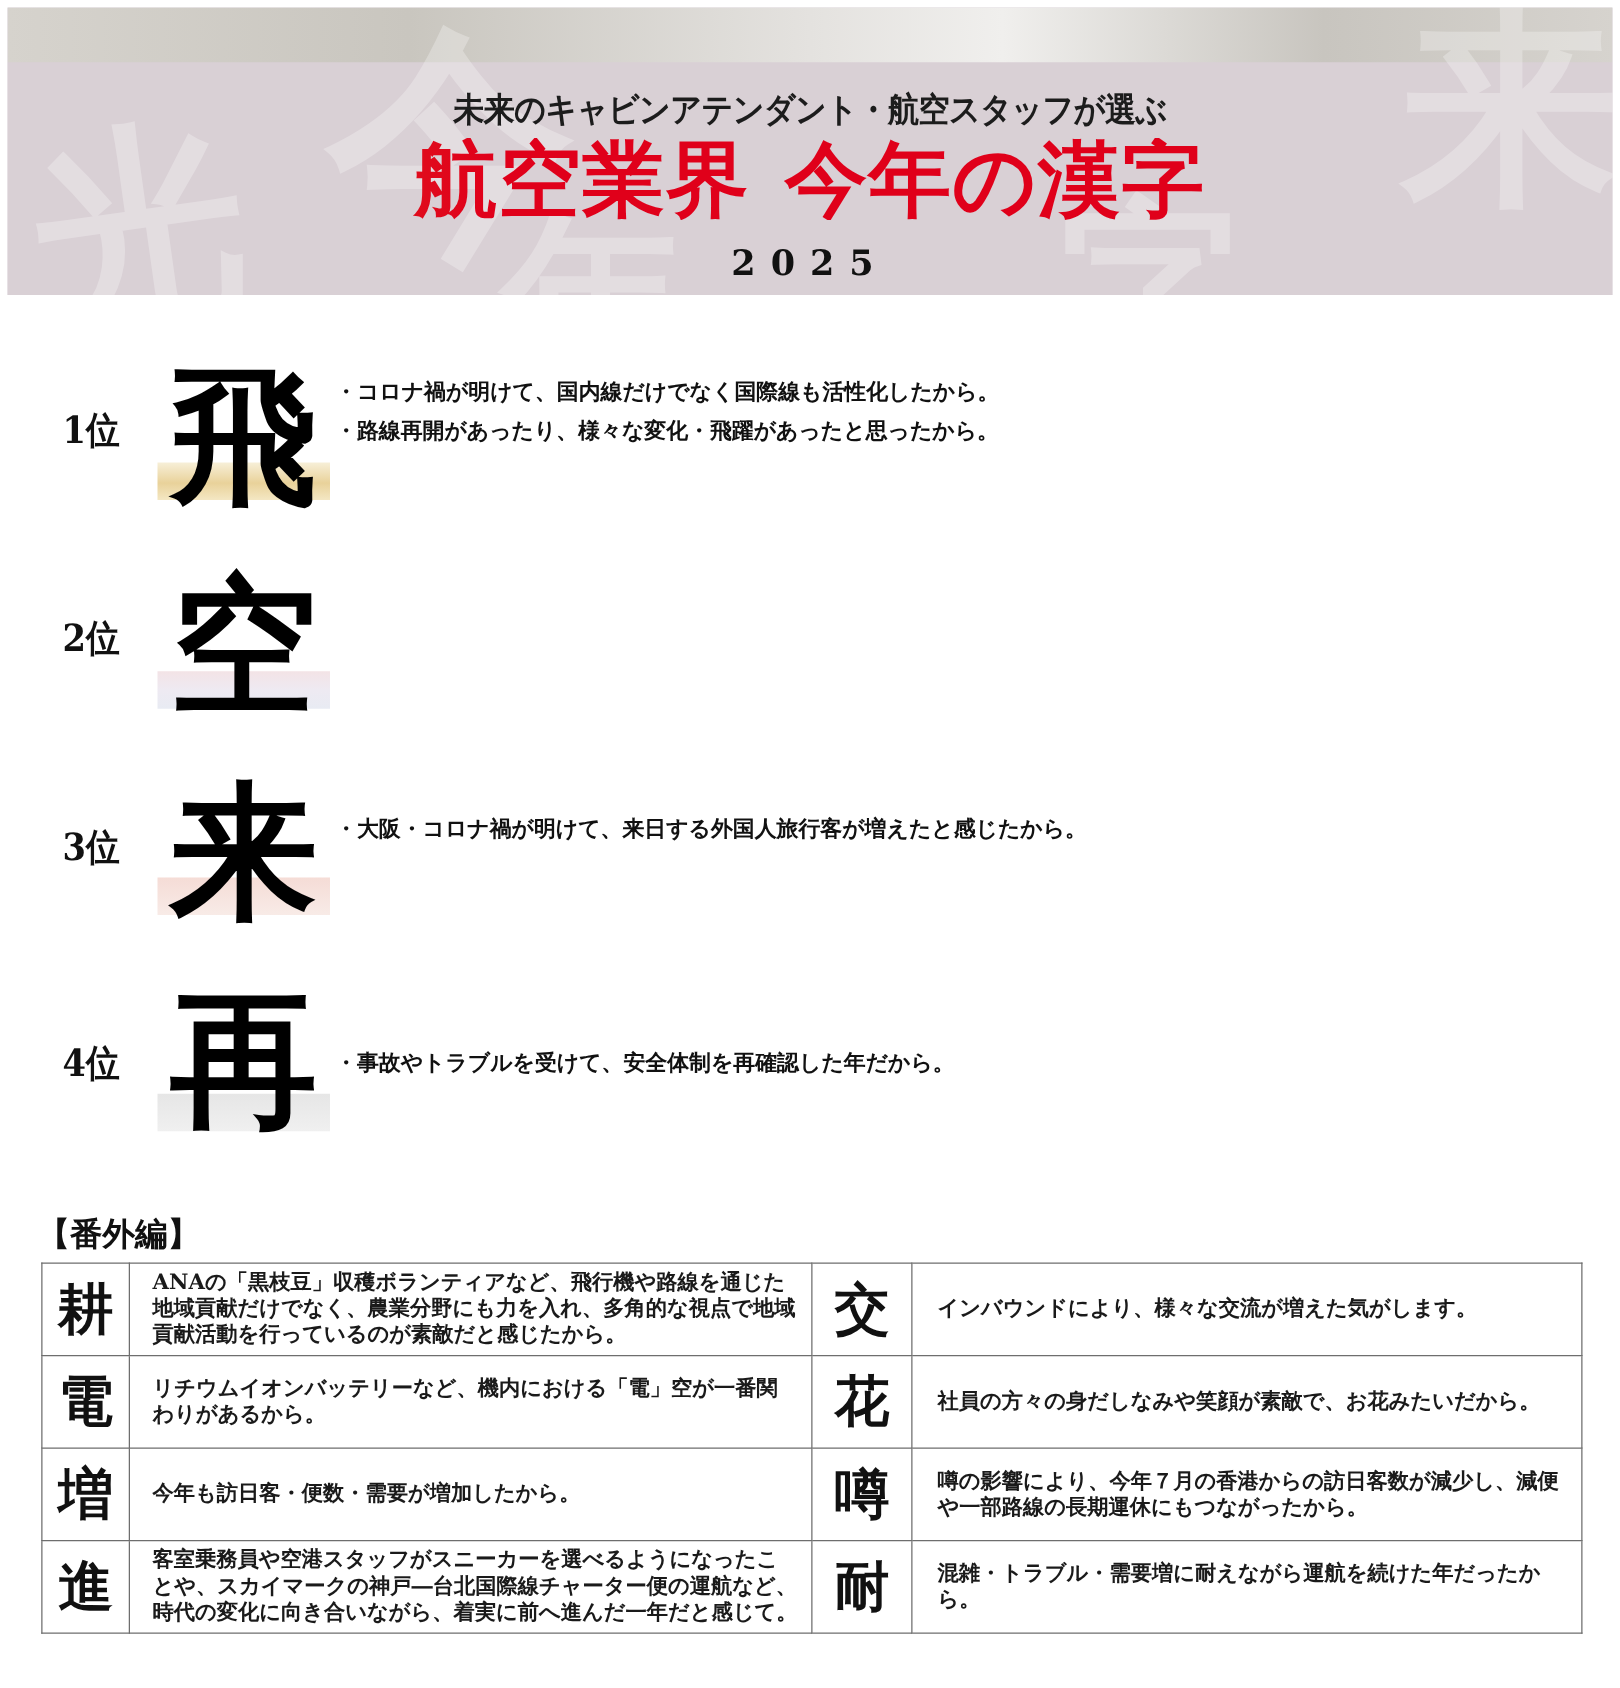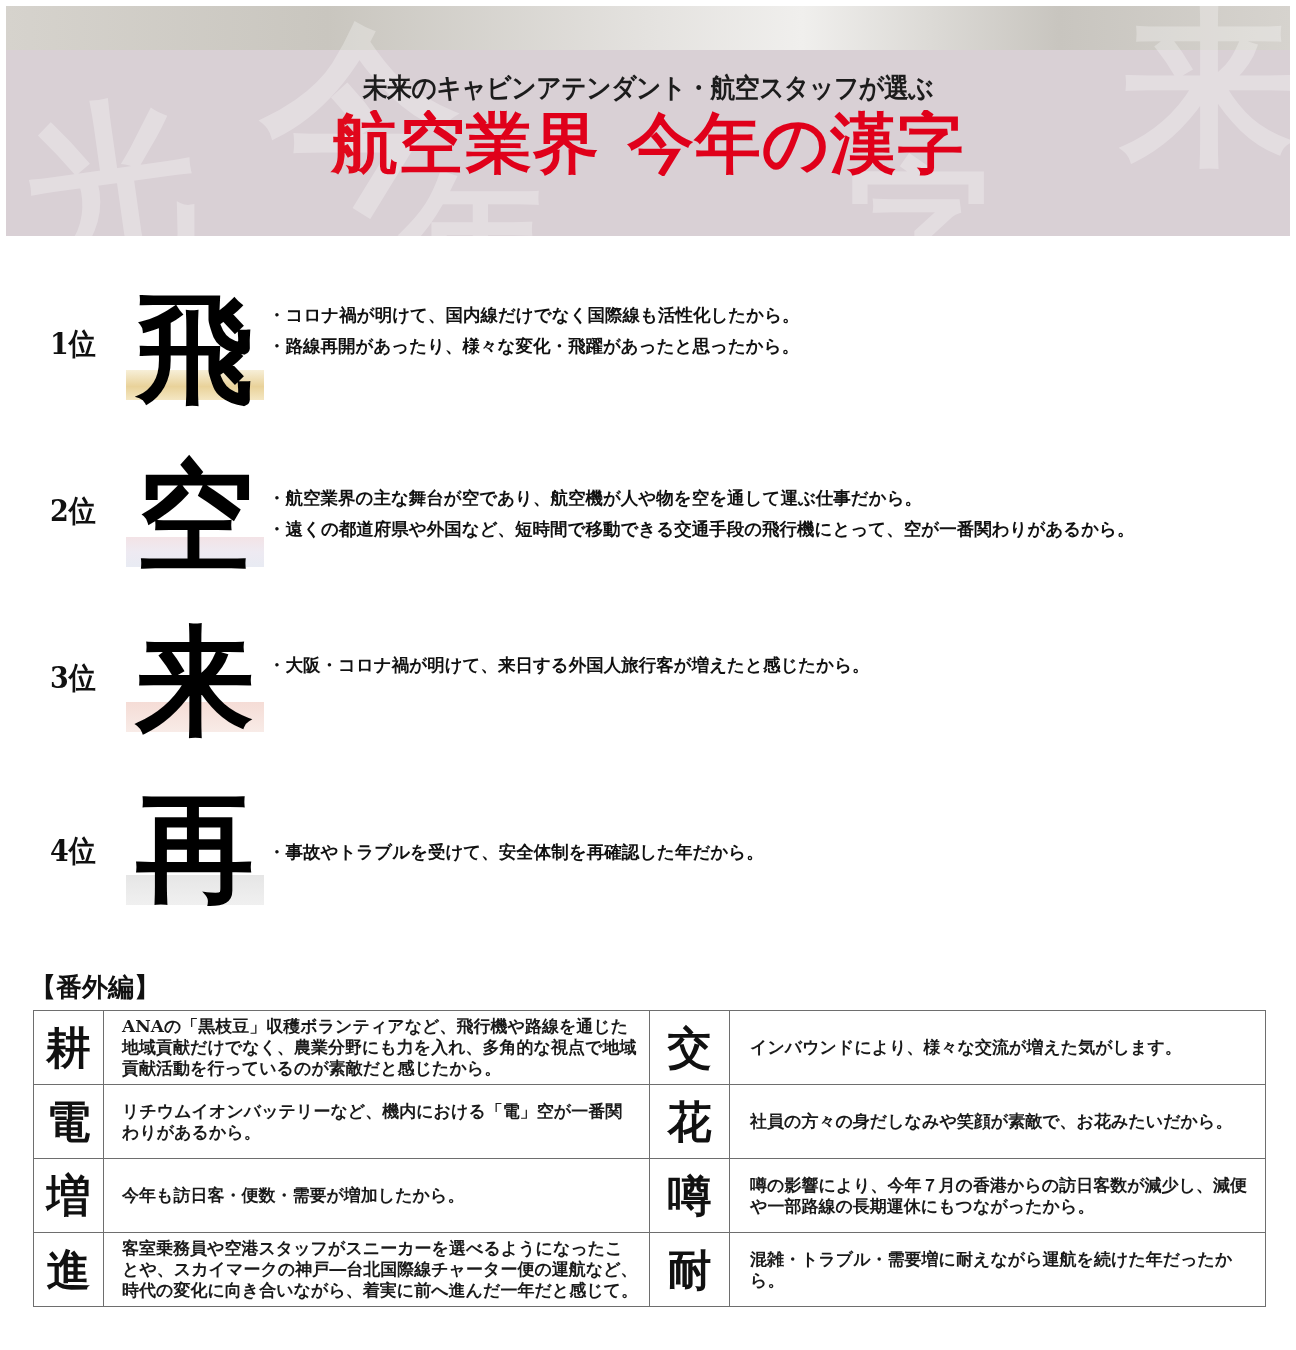--- a/index.html
+++ b/index.html
@@ -126,20 +126,21 @@
     }
     .rank-reasons {
       position: absolute;
       left: 268px;
       list-style: none;
       font-size: 17.5px;
       font-weight: bold;
       line-height: 31px;
       white-space: nowrap;
       color: #111;
+      font-family: Liberation Mono, monospace;
     }
     .rank-reasons li::before {
       content: "・";
       margin-right: 0px;
     }
 
     
     .extra-heading {
       position: absolute;
       left: 30px;
@@ -189,42 +190,39 @@
   <span class="watermark wm1">光</span>
   <span class="watermark wm2">今</span>
   <span class="watermark wm3">年</span>
   <span class="watermark wm4">来</span>
   <span class="watermark wm5">字</span>
 
   <div class="subtitle">未来のキャビンアテンダント・航空スタッフが選ぶ</div>
   <div class="main-title">
     <span>航空業界</span><span class="gap"></span><span>今年の漢字</span>
   </div>
+  <div class="year">2025</div>
 </div>
 
 <section>
 
   <div class="rank-row" style="top:286px;">
     <div class="rank-band" style="top:84px; background:linear-gradient(180deg,#f7efd8 0%,#e9d29a 55%,#f4e7c3 100%);"></div>
     <div class="rank-kanji" style="top:4px;">飛</div>
     <div class="rank-label" style="top:38px;">1位</div>
     <ul class="rank-reasons" style="top:14px;">
       <li>コロナ禍が明けて、国内線だけでなく国際線も活性化したから。</li>
       <li>路線再開があったり、様々な変化・飛躍があったと思ったから。</li>
     </ul>
   </div>
 
   <div class="rank-row" style="top:455px;">
     <div class="rank-band" style="top:82px; background:linear-gradient(180deg,#f3e3e6 0%,#eeeaf2 50%,#e8ebf3 100%);"></div>
     <div class="rank-kanji" style="top:2px;">空</div>
     <div class="rank-label" style="top:36px;">2位</div>
-    <ul class="rank-reasons" style="top:28px;">
-      <li>航空業界の主な舞台が空であり、航空機が人や物を空を通して運ぶ仕事だから。</li>
-      <li>遠くの都道府県や外国など、短時間で移動できる交通手段の飛行機にとって、空が一番関わりがあるから。</li>
-    </ul>
   </div>
 
   <div class="rank-row" style="top:620px;">
     <div class="rank-band" style="top:82px; background:linear-gradient(180deg,#f5dcd6 0%,#f8ebe7 100%);"></div>
     <div class="rank-kanji" style="top:2px;">来</div>
     <div class="rank-label" style="top:38px;">3位</div>
     <ul class="rank-reasons" style="top:30px;">
       <li>大阪・コロナ禍が明けて、来日する外国人旅行客が増えたと感じたから。</li>
     </ul>
   </div>

